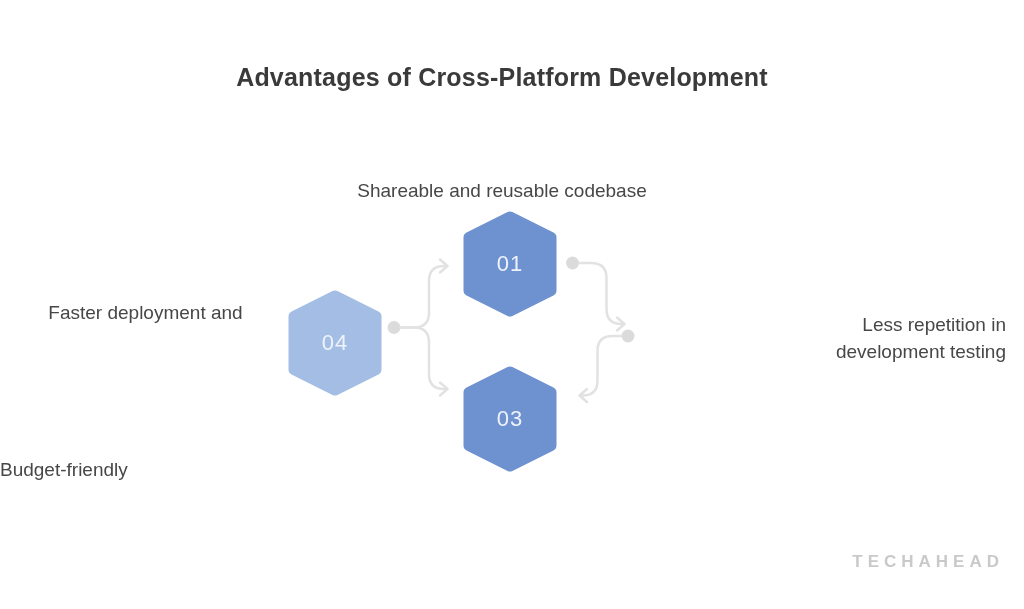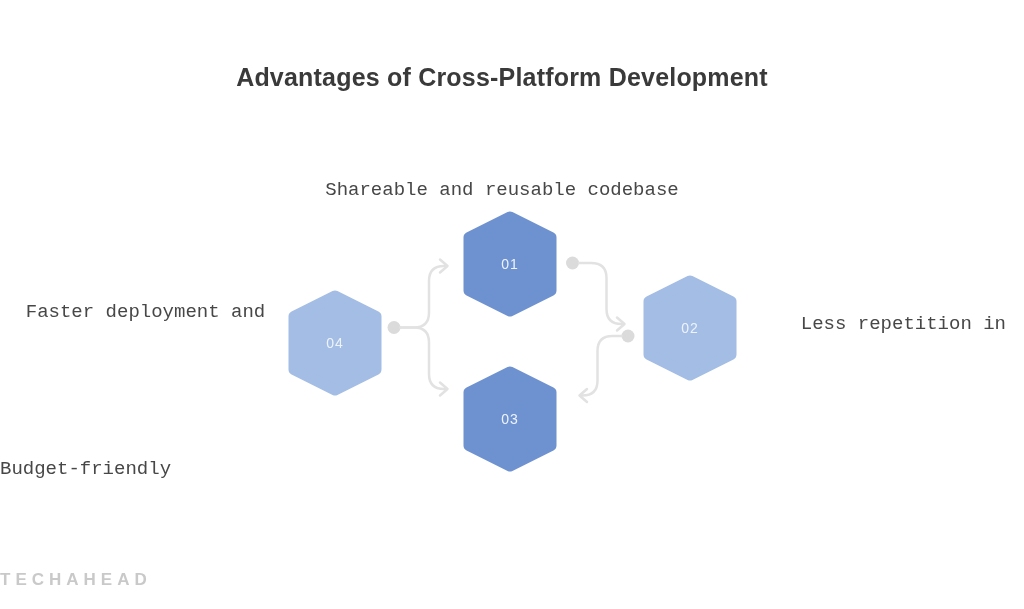--- a/index.html
+++ b/index.html
@@ -15,62 +15,63 @@
     font-family:"Liberation Sans",sans-serif;overflow:hidden;
   }
   .canvas{position:relative;width:1004px;height:609px;background:var(--background);}
 
   .title{
     position:absolute;left:0;right:0;top:46px;text-align:center;
     font-size:25px;font-weight:700;color:var(--title-text);letter-spacing:.2px;
   }
 
   .node-label{
-    position:absolute;font-size:19px;line-height:27px;color:var(--label-text);font-family:Liberation Mono, monospace;
+    position:absolute;font-size:19px;line-height:27px;color:var(--label-text);
   }
   .label-top{left:0;right:0;top:177px;text-align:center;}
   .label-left{top:299px;left:20px;width:251px;text-align:center;}
   .label-right{top:311px;left:746px;width:260px;text-align:right;}
   .label-bottom{left:0;right:0;top:456px;}
   .label-line{display:block;}
 
   .hex{position:absolute;width:94px;height:106px;}
   .hex svg{position:absolute;inset:0;display:block;}
   .hex-dark polygon{fill:var(--hex-dark);stroke:var(--hex-dark);stroke-width:11;stroke-linejoin:round;}
   .hex-light polygon{fill:var(--hex-light);stroke:var(--hex-light);stroke-width:11;stroke-linejoin:round;}
   .hex-num{
     position:absolute;inset:0;display:flex;align-items:center;justify-content:center;
-    color:var(--hex-number-text);font-size:14px;font-weight:400;letter-spacing:1px;
+    color:var(--hex-number-text);font-size:22px;font-weight:400;letter-spacing:1px;
   }
 
   .connectors{position:absolute;inset:0;pointer-events:none;}
   .connector-path{fill:none;stroke:var(--connector-line);stroke-width:2.5;stroke-linecap:round;stroke-linejoin:round;}
   .connector-arrow{fill:none;stroke:var(--connector-line);stroke-width:2.5;stroke-linecap:round;stroke-linejoin:round;}
   .connector-dot{fill:var(--connector-dot);}
 
   .brand{
-    position:absolute;left:0;right:0;top:570px;text-align:left;
+    position:absolute;left:0;right:0;top:552px;text-align:right;
     font-size:17px;font-weight:700;letter-spacing:5px;color:var(--brand-text);
   }
 </style>
 </head>
 <body>
 
 <div class="canvas">
 
   <h1 class="title">Advantages of Cross-Platform Development</h1>
 
   <div class="node-label label-top">Shareable and reusable codebase</div>
 
   <div class="node-label label-left">
     <span class="label-line">Faster deployment and</span>
   </div>
 
   <div class="node-label label-right">
     <span class="label-line">Less repetition in</span>
+    <span class="label-line">development testing</span>
   </div>
 
   <div class="node-label label-bottom">Budget-friendly</div>
 
   <svg class="connectors" width="1024" height="609" viewBox="0 0 1024 609">
 
     <circle class="connector-dot" cx="394" cy="327.5" r="6.5"></circle>
     <path class="connector-path" d="M 400.5 327.5 L 414 327.5 Q 429 327.5 429 312.5 L 429 281 Q 429 266 444 266 L 446 266"></path>
     <path class="connector-arrow" d="M 440 259.5 L 447.5 266 L 440 272.5"></path>
     <path class="connector-path" d="M 400.5 327.5 L 414 327.5 Q 429 327.5 429 342.5 L 429 374 Q 429 389 444 389 L 446 389"></path>
@@ -85,26 +86,20 @@
     <path class="connector-arrow" d="M 587 389 L 579.5 395.5 L 587 402"></path>
   </svg>
 
   <div class="hex hex-dark" style="left:463px;top:211px;">
     <svg viewBox="0 0 94 106" width="94" height="106">
       <polygon points="47,6 88,26.5 88,79.5 47,100 6,79.5 6,26.5"></polygon>
     </svg>
     <span class="hex-num">01</span>
   </div>
 
-  <div class="hex hex-light" style="left:643px;top:275px;">
-    <svg viewBox="0 0 94 106" width="94" height="106">
-      <polygon points="47,6 88,26.5 88,79.5 47,100 6,79.5 6,26.5"></polygon>
-    </svg>
-    <span class="hex-num">02</span>
-  </div>
 
   <div class="hex hex-dark" style="left:463px;top:366px;">
     <svg viewBox="0 0 94 106" width="94" height="106">
       <polygon points="47,6 88,26.5 88,79.5 47,100 6,79.5 6,26.5"></polygon>
     </svg>
     <span class="hex-num">03</span>
   </div>
 
   <div class="hex hex-light" style="left:288px;top:290px;">
     <svg viewBox="0 0 94 106" width="94" height="106">

